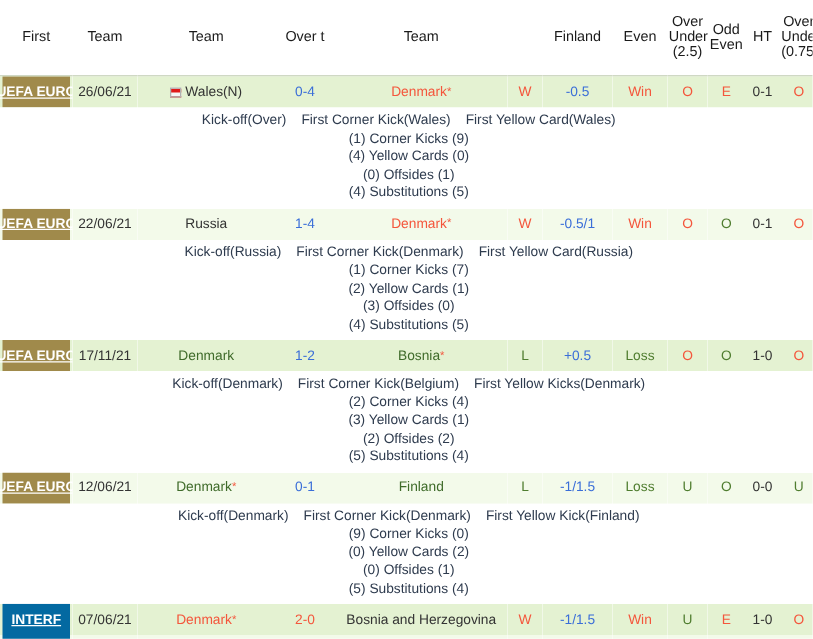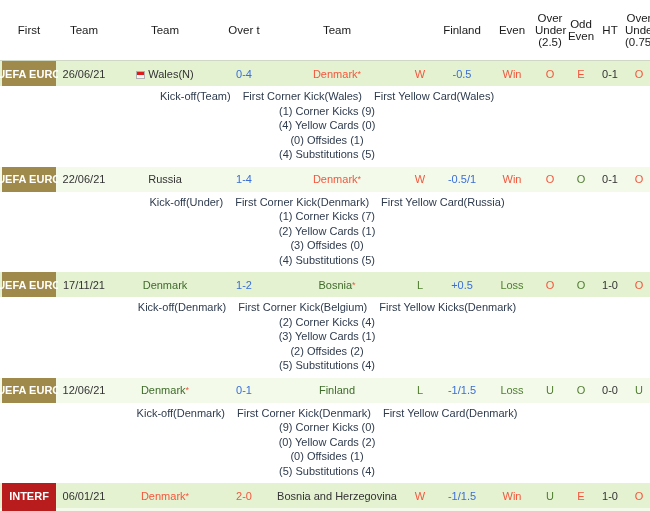--- a/index.html
+++ b/index.html
@@ -57,23 +57,24 @@
     padding:0;
     vertical-align:middle;
   }
   .badge{
     display:flex;align-items:center;justify-content:center;
     height:100%;width:100%;
     color:#ffffff;font-weight:bold;font-size:11px;
     line-height:12px;text-align:right;
     box-sizing:border-box;
     padding:1px 2px;
+    text-decoration:underline;
   }
   .badge.euro{background:#a08a4b;}
-  .badge.interf{background:#b91c1c;}
+  .badge.interf{background:#0369a1;}
 
   td.date{font-size:10px;color:#333;margin-top:10px;}
 
   
   .t-red{color:#f4563c;}
   .t-blue{color:#3a6ed8;}
   .t-green{color:#4f7d2f;}
   .t-dark{color:#333333;}
   .t-olive{color:#3f6b2a;}
 
@@ -148,21 +149,21 @@
         <td class="t-blue">-0.5</td>
         <td class="t-red">Win</td>
         <td class="t-red">O</td>
         <td class="t-red">E</td>
         <td class="t-dark">0-1</td>
         <td class="t-red">O</td>
       </tr>
       <tr class="drow">
         <td colspan="12">
           <div class="detail-wrap">
-            <div class="detail-head detail-line"><span>Kick-off(Team)</span><span>First Corner Kick(Wales)</span><span>First Yellow Card(Wales)</span></div>
+            <div class="detail-head detail-line"><span>Kick-off(Over)</span><span>First Corner Kick(Wales)</span><span>First Yellow Card(Wales)</span></div>
             <div class="detail-line">(1) Corner Kicks (9)</div>
             <div class="detail-line">(4) Yellow Cards (0)</div>
             <div class="detail-line">(0) Offsides (1)</div>
             <div class="detail-line">(4) Substitutions (5)</div>
           </div>
         </td>
       </tr>
       <tr class="mrow bg-b">
         <td class="comp">
           <div class="badge euro">UEFA EURO</div>
@@ -175,21 +176,21 @@
         <td class="t-blue">-0.5/1</td>
         <td class="t-red">Win</td>
         <td class="t-red">O</td>
         <td class="t-green">O</td>
         <td class="t-dark">0-1</td>
         <td class="t-red">O</td>
       </tr>
       <tr class="drow">
         <td colspan="12">
           <div class="detail-wrap">
-            <div class="detail-head detail-line"><span>Kick-off(Under)</span><span>First Corner Kick(Denmark)</span><span>First Yellow Card(Russia)</span></div>
+            <div class="detail-head detail-line"><span>Kick-off(Russia)</span><span>First Corner Kick(Denmark)</span><span>First Yellow Card(Russia)</span></div>
             <div class="detail-line">(1) Corner Kicks (7)</div>
             <div class="detail-line">(2) Yellow Cards (1)</div>
             <div class="detail-line">(3) Offsides (0)</div>
             <div class="detail-line">(4) Substitutions (5)</div>
           </div>
         </td>
       </tr>
       <tr class="mrow bg-a">
         <td class="comp">
           <div class="badge euro">UEFA EURO</div>
@@ -229,33 +230,33 @@
         <td class="t-blue">-1/1.5</td>
         <td class="t-green">Loss</td>
         <td class="t-green">U</td>
         <td class="t-green">O</td>
         <td class="t-dark">0-0</td>
         <td class="t-green">U</td>
       </tr>
       <tr class="drow">
         <td colspan="12">
           <div class="detail-wrap">
-            <div class="detail-head detail-line"><span>Kick-off(Denmark)</span><span>First Corner Kick(Denmark)</span><span>First Yellow Card(Denmark)</span></div>
+            <div class="detail-head detail-line"><span>Kick-off(Denmark)</span><span>First Corner Kick(Denmark)</span><span>First Yellow Kick(Finland)</span></div>
             <div class="detail-line">(9) Corner Kicks (0)</div>
             <div class="detail-line">(0) Yellow Cards (2)</div>
             <div class="detail-line">(0) Offsides (1)</div>
             <div class="detail-line">(5) Substitutions (4)</div>
           </div>
         </td>
       </tr>
       <tr class="mrow bg-a">
         <td class="comp">
           <div class="badge interf">INTERF</div>
         </td>
-        <td class="date t-dark">06/01/21</td>
+        <td class="date t-dark">07/06/21</td>
         <td class="t-red"><span>Denmark</span><span class="star">*</span></td>
         <td class="t-red">2-0</td>
         <td class="t-dark"><span>Bosnia and Herzegovina</span></td>
         <td class="t-red">W</td>
         <td class="t-blue">-1/1.5</td>
         <td class="t-red">Win</td>
         <td class="t-green">U</td>
         <td class="t-red">E</td>
         <td class="t-dark">1-0</td>
         <td class="t-red">O</td>

